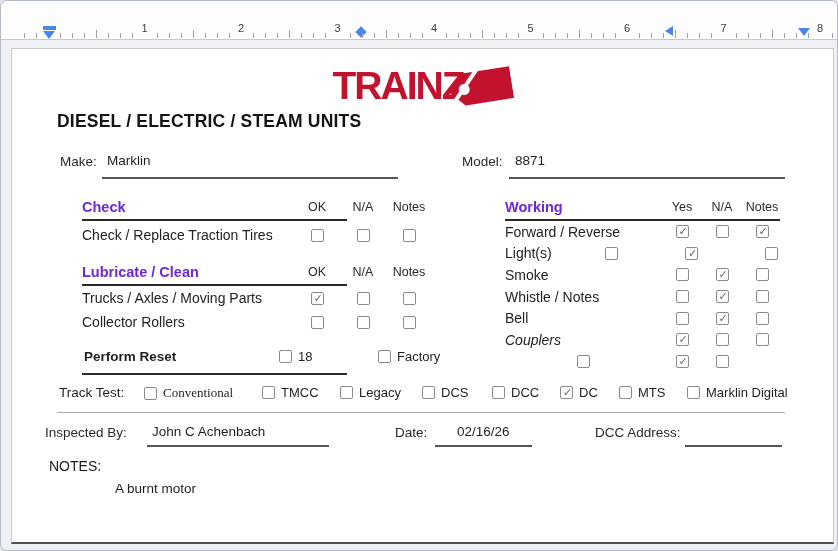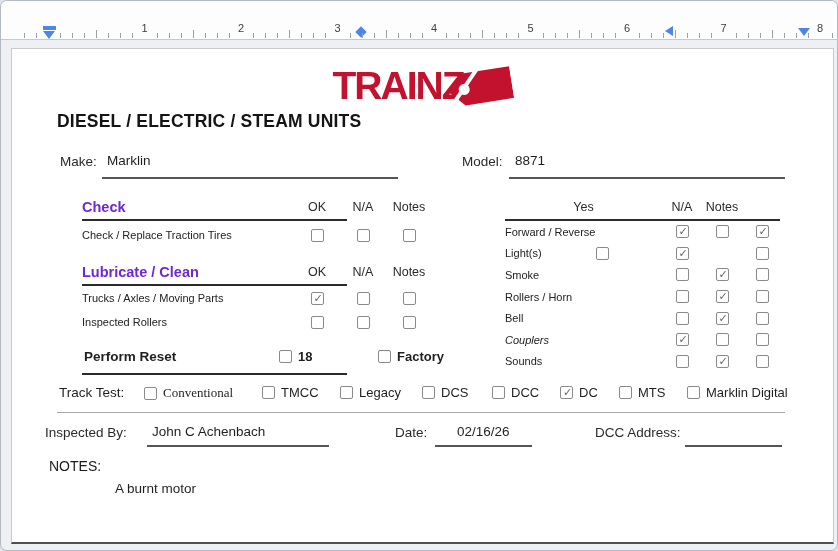--- a/index.html
+++ b/index.html
@@ -39,29 +39,29 @@
   .fline{position:absolute;height:2px;background:#55565a;}
   .flabel{position:absolute;font-size:13.5px;color:#2a2a2a;}
   .fvalue{position:absolute;font-size:13.5px;color:#1f1f1f;}
   
   .section{position:absolute;}
   .sec-row{display:grid;align-items:center;}
   .sec-head{height:20px;}
   .sec-title{font-size:14.5px;font-weight:bold;color:#6d28d9;}
   .sec-col{font-size:12.5px;text-align:center;color:#2a2a2a;}
   .sec-rule{height:2px;background:#2b2b2b;margin-top:2px;}
-  .row-label{font-size:11px;color:#222;}
+  .row-label{font-size:14px;color:#222;}
   .cbcell{display:flex;justify-content:center;align-items:center;}
   .checkbox{width:13px;height:13px;border:1.5px solid #8a8a8a;border-radius:2px;background:#fff;position:relative;}
   .checkbox.checked::after{content:"✓";position:absolute;left:0;top:-1px;width:13px;height:13px;
     font-size:11px;line-height:13px;text-align:center;color:#666;}
   
   .pr-row{position:absolute;left:70px;top:299px;width:350px;height:20px;}
   .pr-title{position:absolute;left:2px;top:1px;font-size:13.5px;font-weight:bold;}
-  .pr-opt{position:absolute;top:1px;display:flex;align-items:center;gap:6px;font-size:13px;font-weight:bold;}
+  .pr-opt{position:absolute;top:1px;display:flex;align-items:center;gap:6px;font-size:13px;}
   .pr-rule{position:absolute;left:70px;top:324px;width:265px;height:2px;background:#2b2b2b;}
   
   .tt-label{position:absolute;left:47px;top:336px;font-size:13.5px;color:#1f1f1f;}
   .tt-opt{position:absolute;top:336px;display:flex;align-items:center;gap:6px;font-size:13px;}
   .divider{position:absolute;left:45px;top:363px;width:728px;height:1px;background:#a8a8ab;}
   
   .notes-label{position:absolute;left:37px;top:409px;font-size:14px;color:#1b1b1b;}
   .notes-line{position:absolute;left:103px;font-size:13.5px;color:#1f1f1f;}
 </style>
 </head>
@@ -204,34 +204,35 @@
             <span class="checkbox checked"></span>
           </span>
           <span class="cbcell">
             <span class="checkbox"></span>
           </span>
           <span class="cbcell">
             <span class="checkbox"></span>
           </span>
         </div>
         <div class="sec-row" style="grid-template-columns: 1fr 46px 46px 46px; height: 24px;">
-          <span class="row-label">Inspected Rollers</span>
+          <span class="row-label">Collector Rollers</span>
           <span class="cbcell">
             <span class="checkbox"></span>
           </span>
           <span class="cbcell">
             <span class="checkbox"></span>
           </span>
           <span class="cbcell">
             <span class="checkbox"></span>
           </span>
         </div>
       </div>
     <div class="section" id="working-section" style="left:493px;top:148px;width:277px">
         <div class="sec-row sec-head" style="grid-template-columns: 1fr 40px 40px 40px;">
+          <span class="sec-title">Working</span>
           <span class="sec-col">Yes</span>
           <span class="sec-col">N/A</span>
           <span class="sec-col">Notes</span>
         </div>
         <div class="sec-rule" style="width: 275px;"></div>
         <div class="sec-row" style="grid-template-columns: 1fr 40px 40px 40px; height: 21.6px;">
           <span class="row-label">Forward / Reverse</span>
           <span class="cbcell">
             <span class="checkbox checked"></span>
           </span>
@@ -260,21 +261,21 @@
             <span class="checkbox"></span>
           </span>
           <span class="cbcell">
             <span class="checkbox checked"></span>
           </span>
           <span class="cbcell">
             <span class="checkbox"></span>
           </span>
         </div>
         <div class="sec-row" style="grid-template-columns: 1fr 40px 40px 40px; height: 21.6px;">
-          <span class="row-label">Rollers / Horn</span>
+          <span class="row-label">Whistle / Notes</span>
           <span class="cbcell">
             <span class="checkbox"></span>
           </span>
           <span class="cbcell">
             <span class="checkbox checked"></span>
           </span>
           <span class="cbcell">
             <span class="checkbox"></span>
           </span>
         </div>
@@ -296,21 +297,20 @@
             <span class="checkbox checked"></span>
           </span>
           <span class="cbcell">
             <span class="checkbox"></span>
           </span>
           <span class="cbcell">
             <span class="checkbox"></span>
           </span>
         </div>
         <div class="sec-row" style="grid-template-columns: 1fr 40px 40px 40px; height: 21.6px;">
-          <span class="row-label">Sounds</span>
           <span class="cbcell">
             <span class="checkbox"></span>
           </span>
           <span class="cbcell">
             <span class="checkbox checked"></span>
           </span>
           <span class="cbcell">
             <span class="checkbox"></span>
           </span>
         </div>

